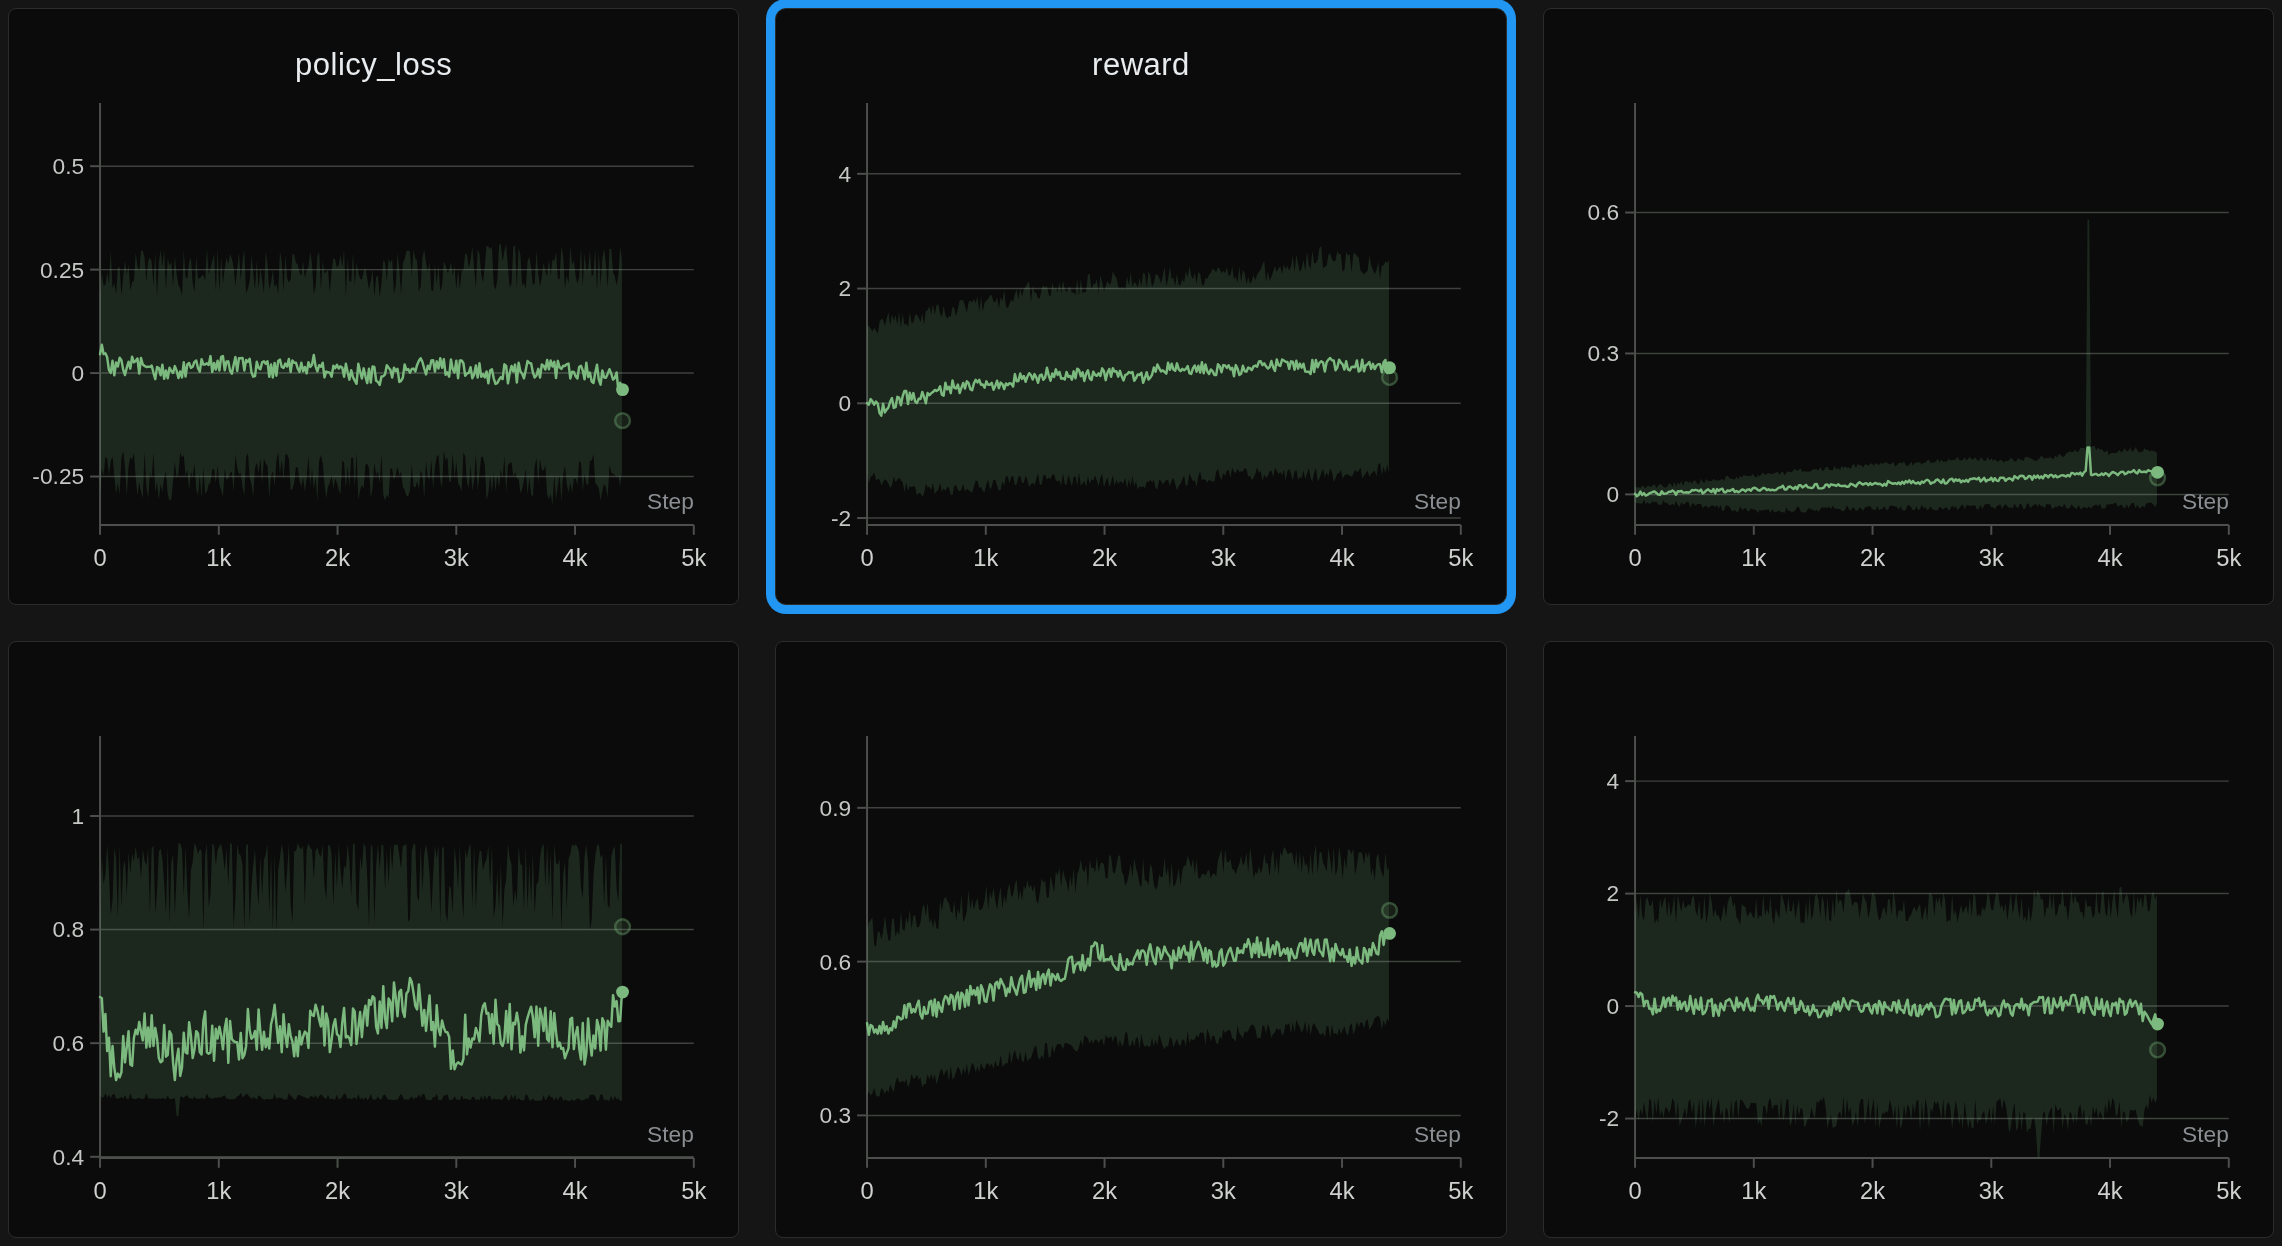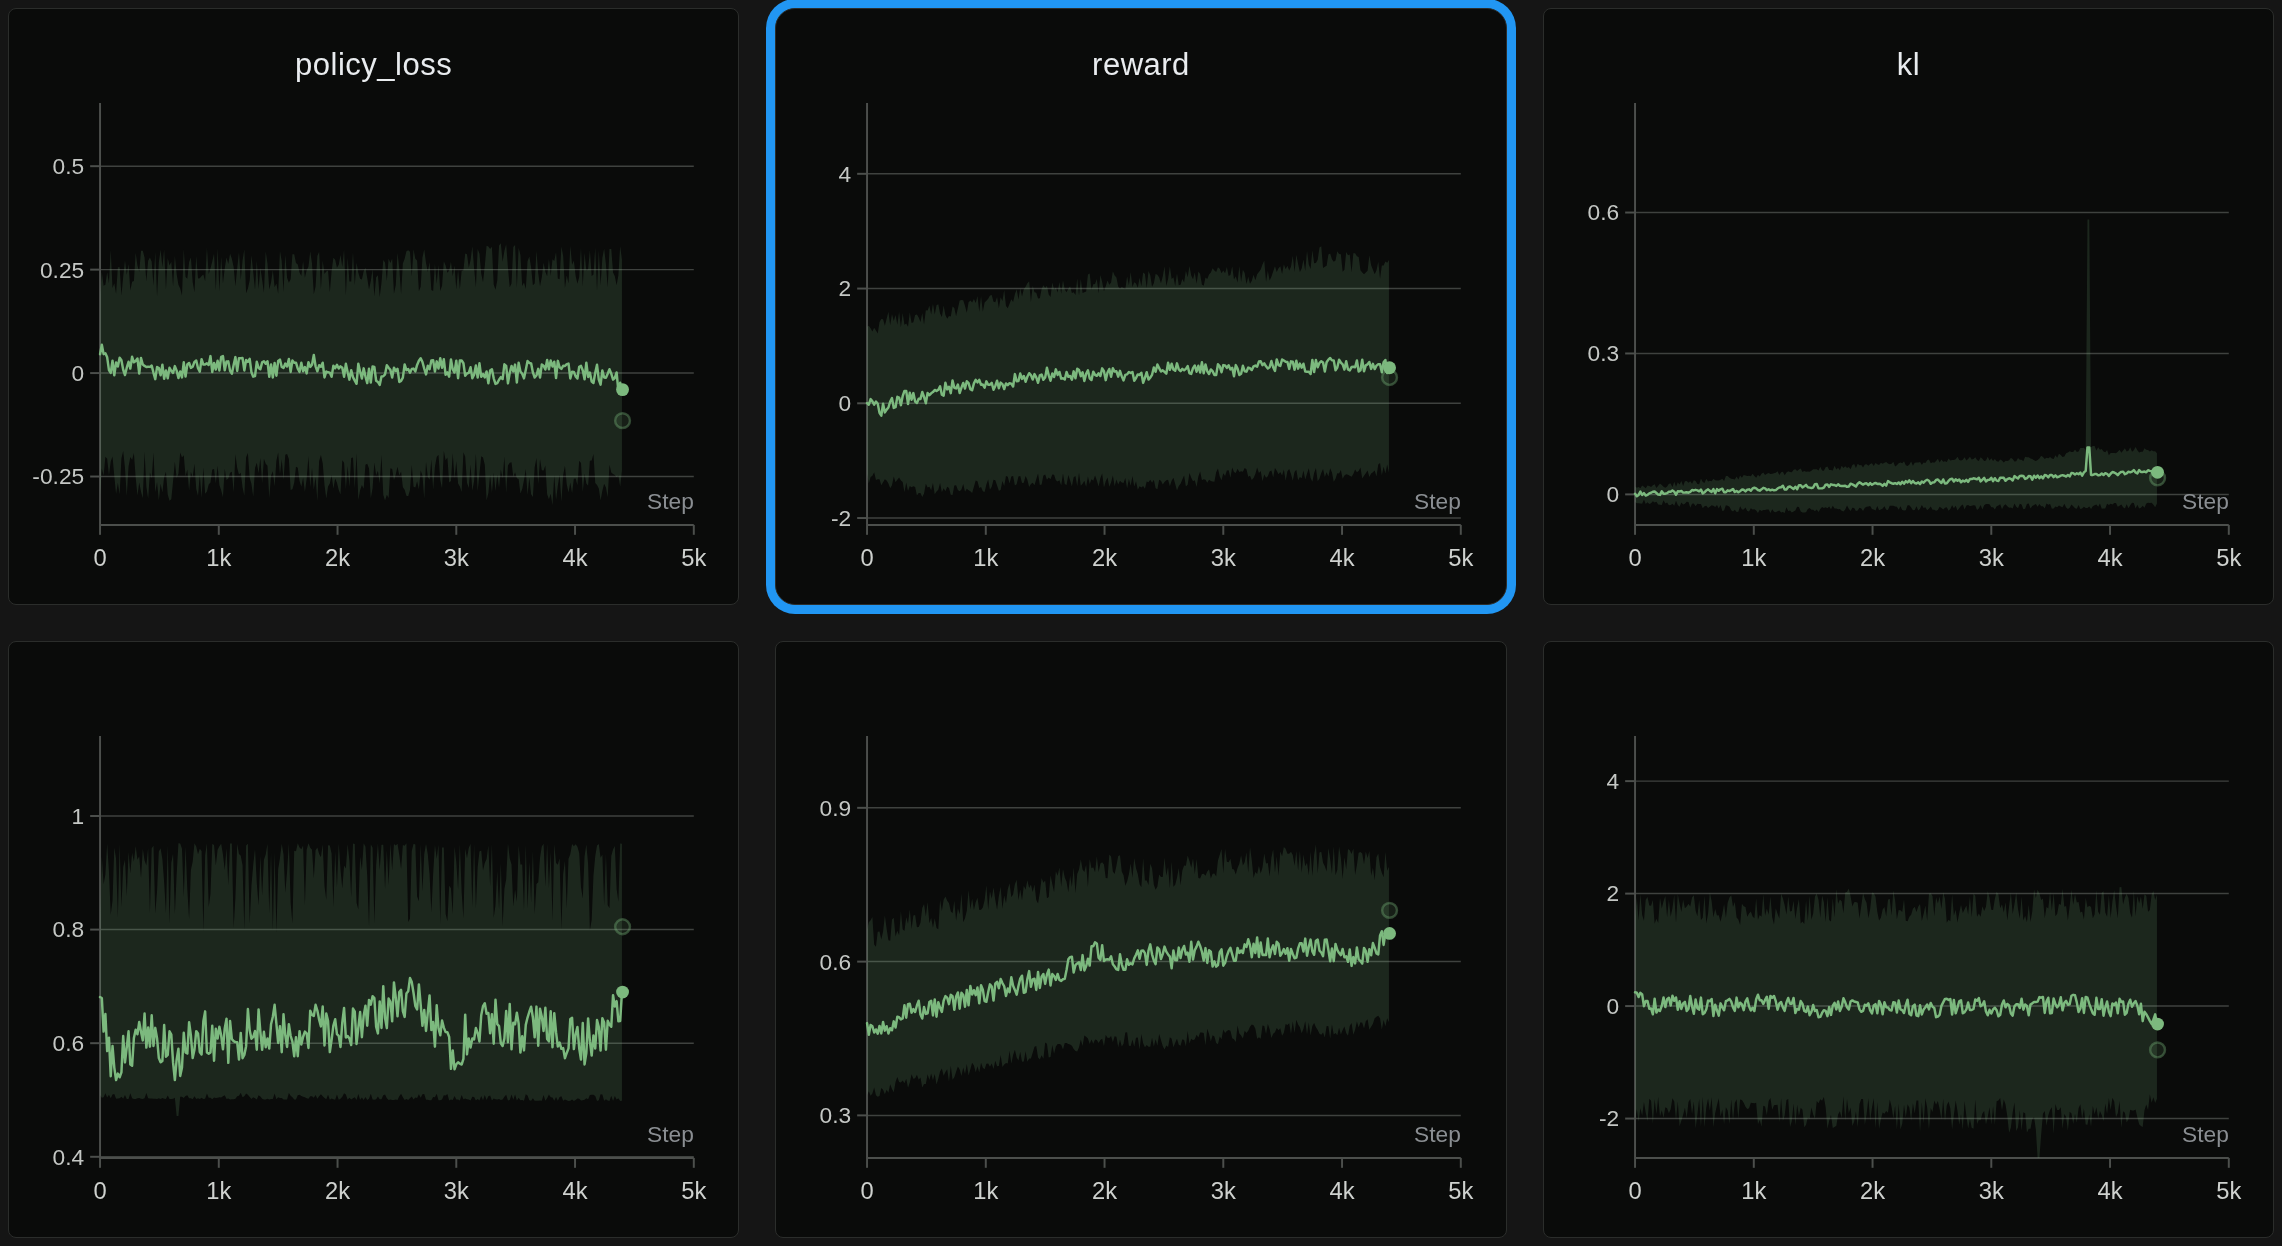--- a/index.html
+++ b/index.html
@@ -3,21 +3,21 @@
 <meta charset="utf-8">
 <style>
   html,body{margin:0;padding:0;background:var(--page-bg,#151515);}
   body{width:2282px;height:1246px;font-family:"Liberation Sans",sans-serif;overflow:hidden;}
   .grid{box-sizing:border-box;width:2282px;height:1246px;padding:8px;display:grid;
         grid-template-columns:repeat(3,1fr);grid-template-rows:repeat(2,1fr);
         column-gap:28px;row-gap:26px;gap:36px;}
   .panel{position:relative;background:var(--panel-bg,#0a0b0a);
          border:1px solid var(--panel-border,#2b2d2b);border-radius:8px;
          box-sizing:border-box;overflow:visible;}
-  .panel--active{box-shadow:0 0 0 9px var(--hl,#2196f3);border-radius:20px;}
+  .panel--active{box-shadow:0 0 0 9px var(--hl,#2196f3);border-radius:11px;}
   .chart-title{position:absolute;top:38px;left:0;width:100%;text-align:center;
                color:var(--title-col,#e9ecef);font-size:31px;line-height:36px;
                letter-spacing:0.5px;pointer-events:none;}
   .chart-svg{position:absolute;inset:0;width:100%;height:100%;}
   svg text{font-family:"Liberation Sans",sans-serif;}
 </style>
 </head>
 <body>
 
 <div class="grid">
@@ -90,21 +90,20 @@
         <text x="692" y="564" text-anchor="middle" fill="#ced1ce" font-size="24">5k</text>
         <text x="692" y="506" text-anchor="end" fill="#8a8e92" font-size="23">Step</text>
         <path d="M92.0,321.5L93.8,320.5L95.6,323.1L97.4,326.3L99.2,322.5L101.0,325.2L102.8,328.4L104.6,316.7L106.4,313.7L108.2,313.8L110.0,320.6L111.8,313.4L113.6,306.4L115.4,320.0L117.2,308.7L119.0,315.7L120.8,309.6L122.6,319.4L124.4,306.3L126.2,322.2L128.0,307.6L129.8,319.4L131.6,318.2L133.4,321.6L135.2,306.9L137.0,317.8L138.8,316.9L140.6,309.6L142.4,309.2L144.2,312.1L146.0,316.7L147.8,307.7L149.6,319.3L151.4,304.7L153.2,305.1L155.0,300.2L156.8,309.0L158.6,298.1L160.4,309.2L162.2,299.8L164.0,298.8L165.8,308.0L167.6,311.5L169.4,300.1L171.2,309.6L173.0,313.5L174.8,310.6L176.6,311.0L178.4,300.9L180.2,302.6L182.0,310.9L183.8,303.0L185.6,295.0L187.4,294.3L189.2,294.6L191.0,300.4L192.8,307.2L194.6,296.8L196.4,295.0L198.2,297.0L200.0,293.5L201.8,297.5L203.6,290.5L205.4,306.3L207.2,290.3L209.0,306.2L210.8,297.0L212.6,295.3L214.4,293.2L216.2,289.8L218.0,289.3L219.8,296.1L221.6,296.8L223.4,291.5L225.2,302.7L227.0,291.6L228.8,295.4L230.6,284.2L232.4,300.4L234.2,302.7L236.0,298.2L237.8,293.7L239.6,296.5L241.4,288.6L243.2,283.6L245.0,293.9L246.8,282.4L248.6,290.9L250.4,283.5L252.2,280.9L254.0,277.5L255.8,275.4L257.6,296.5L259.4,280.0L261.2,286.5L263.0,287.1L264.8,292.8L266.6,292.7L268.4,283.2L270.2,279.4L272.0,282.2L273.8,280.0L275.6,288.8L277.4,291.3L279.2,276.6L281.0,283.9L282.8,281.7L284.6,286.8L286.4,276.2L288.2,288.1L290.0,274.4L291.8,283.8L293.6,286.6L295.4,283.1L297.2,280.4L299.0,287.3L300.8,286.6L302.6,289.3L304.4,272.5L306.2,289.8L308.0,273.3L309.8,287.4L311.6,286.7L313.4,285.9L315.2,268.7L317.0,267.5L318.8,284.0L320.6,278.4L322.4,278.3L324.2,273.2L326.0,287.6L327.8,269.1L329.6,276.2L331.4,285.6L333.2,280.4L335.0,274.8L336.8,279.1L338.6,276.7L340.4,265.4L342.2,269.6L344.0,271.6L345.8,280.8L347.6,283.1L349.4,281.2L351.2,282.4L353.0,283.2L354.8,270.4L356.6,279.6L358.4,266.2L360.2,281.3L362.0,276.5L363.8,277.8L365.6,282.1L367.4,271.8L369.2,280.6L371.0,266.7L372.8,268.0L374.6,282.2L376.4,265.0L378.2,269.3L380.0,281.1L381.8,277.4L383.6,268.1L385.4,268.9L387.2,271.6L389.0,277.5L390.8,270.6L392.6,260.3L394.4,280.3L396.2,273.2L398.0,260.2L399.8,273.2L401.6,271.5L403.4,280.3L405.2,267.4L407.0,279.4L408.8,279.0L410.6,273.3L412.4,276.8L414.2,264.8L416.0,271.3L417.8,260.0L419.6,269.6L421.4,273.5L423.2,266.6L425.0,278.1L426.8,265.5L428.6,268.0L430.4,278.8L432.2,280.1L434.0,271.7L435.8,273.1L437.6,268.5L439.4,266.7L441.2,262.2L443.0,264.5L444.8,266.2L446.6,261.4L448.4,262.8L450.2,267.3L452.0,264.5L453.8,267.3L455.6,261.1L457.4,270.1L459.2,269.1L461.0,260.4L462.8,273.6L464.6,270.5L466.4,276.8L468.2,260.1L470.0,276.2L471.8,263.7L473.6,267.0L475.4,278.3L477.2,270.8L479.0,278.1L480.8,275.0L482.6,268.9L484.4,274.4L486.2,268.4L488.0,266.1L489.8,263.6L491.6,258.6L493.4,254.4L495.2,275.9L497.0,264.8L498.8,274.8L500.6,271.0L502.4,265.5L504.2,260.4L506.0,266.1L507.8,262.3L509.6,260.3L511.4,268.0L513.2,258.3L515.0,263.4L516.8,259.7L518.6,264.7L520.4,260.7L522.2,249.6L524.0,266.2L525.8,248.7L527.6,257.9L529.4,266.2L531.2,262.6L533.0,253.4L534.8,265.1L536.6,244.5L538.4,258.6L540.2,263.1L542.0,244.2L543.8,257.3L545.6,257.0L547.4,253.7L549.2,241.2L551.0,240.0L552.8,262.1L554.6,260.7L556.4,259.7L558.2,248.4L560.0,247.3L561.8,253.3L563.6,255.8L565.4,254.5L567.2,245.0L569.0,247.9L570.8,248.1L572.6,265.8L574.4,263.8L576.2,245.9L578.0,249.2L579.8,248.5L581.6,266.7L583.4,247.2L585.2,247.1L587.0,250.1L588.8,250.9L590.6,264.3L592.4,266.5L594.2,268.3L596.0,266.6L597.8,264.8L599.6,249.2L601.4,259.2L603.2,263.7L605.0,268.3L606.8,264.4L608.6,255.7L610.4,272.8L612.2,259.4L614.0,259.6L615.8,255.5L617.6,256.8L619.4,254.0L619.4,469.2L617.6,460.8L615.8,470.0L614.0,463.2L612.2,471.8L610.4,459.3L608.6,460.8L606.8,472.9L605.0,467.0L603.2,468.6L601.4,470.0L599.6,473.6L597.8,466.9L596.0,469.8L594.2,472.3L592.4,475.1L590.6,463.9L588.8,467.5L587.0,468.6L585.2,466.0L583.4,470.5L581.6,473.3L579.8,472.3L578.0,471.3L576.2,470.8L574.4,471.9L572.6,475.2L570.8,466.5L569.0,470.0L567.2,469.8L565.4,475.3L563.6,478.3L561.8,469.0L560.0,464.6L558.2,473.0L556.4,468.7L554.6,473.5L552.8,465.5L551.0,469.5L549.2,475.1L547.4,477.8L545.6,464.5L543.8,469.4L542.0,478.2L540.2,474.4L538.4,464.7L536.6,470.2L534.8,476.0L533.0,467.0L531.2,474.7L529.4,473.5L527.6,476.9L525.8,466.1L524.0,468.5L522.2,477.2L520.4,470.4L518.6,465.4L516.8,467.7L515.0,477.4L513.2,466.0L511.4,472.0L509.6,468.5L507.8,470.8L506.0,467.2L504.2,464.3L502.4,474.0L500.6,466.9L498.8,467.9L497.0,472.7L495.2,474.3L493.4,470.9L491.6,477.7L489.8,467.5L488.0,469.5L486.2,464.0L484.4,470.5L482.6,474.5L480.8,476.5L479.0,472.3L477.2,473.3L475.4,465.6L473.6,464.3L471.8,468.2L470.0,467.7L468.2,468.4L466.4,465.1L464.6,469.5L462.8,468.4L461.0,463.9L459.2,474.3L457.4,466.6L455.6,467.0L453.8,472.5L452.0,469.8L450.2,476.9L448.4,473.1L446.6,464.8L444.8,468.8L443.0,478.3L441.2,478.1L439.4,477.6L437.6,476.2L435.8,479.4L434.0,476.4L432.2,475.7L430.4,476.7L428.6,467.9L426.8,473.0L425.0,483.6L423.2,476.9L421.4,477.9L419.6,474.3L417.8,469.4L416.0,481.3L414.2,483.1L412.4,472.0L410.6,476.0L408.8,480.3L407.0,482.6L405.2,487.1L403.4,480.5L401.6,474.3L399.8,477.2L398.0,482.9L396.2,476.3L394.4,476.9L392.6,478.6L390.8,481.2L389.0,477.4L387.2,476.4L385.4,486.0L383.6,485.0L381.8,476.2L380.0,479.3L378.2,476.4L376.4,478.7L374.6,478.1L372.8,485.5L371.0,482.6L369.2,484.1L367.4,482.8L365.6,486.3L363.8,477.9L362.0,483.0L360.2,472.5L358.4,482.3L356.6,475.6L354.8,485.2L353.0,474.6L351.2,479.6L349.4,479.1L347.6,477.3L345.8,481.0L344.0,476.1L342.2,482.8L340.4,472.1L338.6,479.1L336.8,483.3L335.0,474.1L333.2,477.7L331.4,484.2L329.6,470.0L327.8,474.4L326.0,483.1L324.2,477.1L322.4,472.1L320.6,477.3L318.8,475.7L317.0,480.5L315.2,473.1L313.4,483.6L311.6,477.4L309.8,480.3L308.0,482.4L306.2,469.1L304.4,482.8L302.6,472.6L300.8,473.7L299.0,483.2L297.2,477.0L295.4,471.5L293.6,481.7L291.8,480.7L290.0,470.0L288.2,482.1L286.4,476.9L284.6,478.0L282.8,476.8L281.0,471.2L279.2,471.0L277.4,475.8L275.6,473.9L273.8,476.2L272.0,471.0L270.2,472.0L268.4,481.0L266.6,481.7L264.8,469.9L263.0,475.9L261.2,481.8L259.4,479.4L257.6,480.5L255.8,483.7L254.0,476.4L252.2,472.4L250.4,479.2L248.6,479.6L246.8,472.5L245.0,472.9L243.2,480.9L241.4,482.1L239.6,472.6L237.8,473.0L236.0,480.0L234.2,473.3L232.4,472.6L230.6,482.6L228.8,477.5L227.0,486.7L225.2,487.3L223.4,482.1L221.6,476.9L219.8,476.3L218.0,483.3L216.2,486.5L214.4,476.1L212.6,481.1L210.8,488.7L209.0,487.8L207.2,483.7L205.4,484.7L203.6,477.8L201.8,477.0L200.0,483.3L198.2,489.7L196.4,487.9L194.6,487.0L192.8,485.3L191.0,488.5L189.2,480.7L187.4,486.1L185.6,487.9L183.8,486.6L182.0,481.8L180.2,482.1L178.4,491.7L176.6,491.5L174.8,484.6L173.0,483.3L171.2,487.8L169.4,484.8L167.6,488.9L165.8,479.6L164.0,486.3L162.2,488.3L160.4,491.0L158.6,479.7L156.8,487.0L155.0,483.3L153.2,484.1L151.4,480.3L149.6,490.3L147.8,493.8L146.0,489.6L144.2,489.8L142.4,492.1L140.6,483.6L138.8,482.8L137.0,483.8L135.2,482.5L133.4,487.6L131.6,479.0L129.8,488.9L128.0,478.6L126.2,477.1L124.4,473.9L122.6,476.3L120.8,478.7L119.0,473.0L117.2,481.8L115.4,484.9L113.6,480.0L111.8,477.0L110.0,475.9L108.2,478.8L106.4,481.8L104.6,475.9L102.8,475.9L101.0,476.5L99.2,468.8L97.4,472.2L95.6,473.4L93.8,480.1L92.0,470.0Z" fill="rgba(127,187,131,0.16)" stroke="none"></path>
         <polyline points="92.0,398.7 93.8,400.4 95.6,394.7 97.4,397.0 99.2,400.3 101.0,397.1 102.8,399.4 104.6,408.6 106.4,411.5 108.2,399.3 110.0,408.2 111.8,405.3 113.6,403.2 115.4,397.1 117.2,393.7 119.0,403.6 120.8,402.9 122.6,392.4 124.4,393.1 126.2,400.8 128.0,391.7 129.8,386.5 131.6,386.4 133.4,399.7 135.2,388.3 137.0,395.3 138.8,388.6 140.6,397.2 142.4,398.7 144.2,394.3 146.0,394.5 147.8,387.5 149.6,392.6 151.4,398.9 153.2,388.6 155.0,390.7 156.8,388.8 158.6,387.6 160.4,385.4 162.2,386.5 164.0,385.2 165.8,381.7 167.6,390.2 169.4,391.2 171.2,378.1 173.0,384.9 174.8,382.2 176.6,388.7 178.4,375.9 180.2,383.2 182.0,383.9 183.8,380.0 185.6,388.6 187.4,383.1 189.2,378.3 191.0,384.0 192.8,376.6 194.6,378.6 196.4,384.6 198.2,385.8 200.0,378.8 201.8,375.2 203.6,377.8 205.4,375.2 207.2,380.2 209.0,380.0 210.8,383.2 212.6,376.7 214.4,380.2 216.2,380.1 218.0,378.3 219.8,385.2 221.6,381.4 223.4,376.1 225.2,383.7 227.0,378.0 228.8,379.5 230.6,384.5 232.4,378.9 234.2,380.5 236.0,378.6 237.8,379.0 239.6,382.0 241.4,369.4 243.2,376.6 245.0,376.3 246.8,368.8 248.6,374.3 250.4,371.3 252.2,377.1 254.0,372.1 255.8,368.5 257.6,370.4 259.4,374.9 261.2,369.4 263.0,372.7 264.8,378.2 266.6,370.7 268.4,369.8 270.2,375.1 272.0,372.9 273.8,363.0 275.6,370.7 277.4,376.1 279.2,368.8 281.0,372.4 282.8,364.6 284.6,370.3 286.4,367.2 288.2,374.0 290.0,373.6 291.8,374.8 293.6,367.2 295.4,372.1 297.2,371.3 299.0,375.0 300.8,366.6 302.6,373.6 304.4,363.9 306.2,365.3 308.0,371.5 309.8,367.6 311.6,376.4 313.4,369.1 315.2,365.6 317.0,373.7 318.8,375.4 320.6,366.9 322.4,370.2 324.2,371.1 326.0,368.6 327.8,371.3 329.6,363.6 331.4,366.5 333.2,375.5 335.0,367.8 336.8,364.2 338.6,372.1 340.4,363.5 342.2,366.8 344.0,366.6 345.8,372.0 347.6,366.1 349.4,371.7 351.2,375.8 353.0,370.2 354.8,369.7 356.6,367.2 358.4,368.3 360.2,367.2 362.0,376.1 363.8,373.3 365.6,369.7 367.4,370.3 369.2,368.0 371.0,378.3 372.8,373.1 374.6,367.5 376.4,374.9 378.2,373.0 380.0,370.1 381.8,362.7 383.6,367.1 385.4,359.7 387.2,363.3 389.0,366.8 390.8,365.6 392.6,367.2 394.4,369.0 396.2,357.9 398.0,365.1 399.8,358.9 401.6,364.8 403.4,366.0 405.2,358.5 407.0,364.7 408.8,366.4 410.6,364.1 412.4,365.5 414.2,364.1 416.0,361.3 417.8,368.6 419.6,369.2 421.4,363.4 423.2,360.7 425.0,367.0 426.8,361.0 428.6,367.8 430.4,357.4 432.2,368.5 434.0,359.6 435.8,366.5 437.6,369.3 439.4,364.7 441.2,366.5 443.0,370.2 444.8,370.3 446.6,359.4 448.4,361.5 450.2,367.5 452.0,360.3 453.8,360.6 455.6,363.1 457.4,360.5 459.2,364.7 461.0,363.0 462.8,371.5 464.6,360.3 466.4,363.8 468.2,370.3 470.0,369.1 471.8,361.0 473.6,366.5 475.4,366.9 477.2,362.8 479.0,363.5 480.8,365.3 482.6,361.6 484.4,360.8 486.2,361.8 488.0,356.7 489.8,356.4 491.6,360.4 493.4,358.6 495.2,361.5 497.0,363.7 498.8,362.5 500.6,356.2 502.4,362.5 504.2,366.2 506.0,354.5 507.8,360.3 509.6,361.2 511.4,354.6 513.2,355.7 515.0,357.0 516.8,357.2 518.6,364.1 520.4,356.5 522.2,356.8 524.0,364.9 525.8,355.8 527.6,363.9 529.4,358.8 531.2,362.9 533.0,358.9 534.8,366.8 536.6,367.0 538.4,366.9 540.2,369.3 542.0,355.1 543.8,367.4 545.6,355.1 547.4,362.5 549.2,358.0 551.0,356.4 552.8,357.6 554.6,366.7 556.4,357.4 558.2,354.7 560.0,353.1 561.8,355.5 563.6,355.5 565.4,365.5 567.2,362.8 569.0,354.9 570.8,357.7 572.6,359.5 574.4,364.8 576.2,356.3 578.0,364.7 579.8,365.6 581.6,362.3 583.4,362.0 585.2,362.5 587.0,355.7 588.8,366.8 590.6,365.5 592.4,354.8 594.2,366.6 596.0,360.5 597.8,359.5 599.6,357.1 601.4,364.1 603.2,359.0 605.0,364.3 606.8,360.8 608.6,359.4 610.4,359.5 612.2,367.5 614.0,357.5 615.8,355.1 617.6,368.3 619.4,363.0" fill="none" stroke="#7cb97e" stroke-width="2.5" stroke-linejoin="round" stroke-linecap="round"></polyline>
         <circle cx="620" cy="372.82183908045977" r="7.5" fill="#7cb97e" fill-opacity="0.12" stroke="#7cb97e" stroke-opacity="0.35" stroke-width="2.5"></circle>
         <circle cx="620" cy="362.9540229885057" r="6.5" fill="#7cb97e"></circle>
       </svg>
   </div>
 
   <div class="panel">
-    <div class="chart-title">kl</div>
     <svg class="chart-svg" viewBox="0 0 737 602" preserveAspectRatio="none">
         <line x1="92" y1="205.9294117647059" x2="692" y2="205.9294117647059" stroke="#3f423f" stroke-width="1.5"></line>
         <line x1="82" y1="205.9294117647059" x2="92" y2="205.9294117647059" stroke="#4c4f4c" stroke-width="2"></line>
         <text x="76" y="213.9294117647059" text-anchor="end" fill="#c4c7c4" font-size="23">0.6</text>
         <line x1="92" y1="348.51764705882357" x2="692" y2="348.51764705882357" stroke="#3f423f" stroke-width="1.5"></line>
         <line x1="82" y1="348.51764705882357" x2="92" y2="348.51764705882357" stroke="#4c4f4c" stroke-width="2"></line>
         <text x="76" y="356.51764705882357" text-anchor="end" fill="#c4c7c4" font-size="23">0.3</text>
         <line x1="92" y1="491.1058823529412" x2="692" y2="491.1058823529412" stroke="#3f423f" stroke-width="1.5"></line>
         <line x1="82" y1="491.1058823529412" x2="92" y2="491.1058823529412" stroke="#4c4f4c" stroke-width="2"></line>
         <text x="76" y="499.1058823529412" text-anchor="end" fill="#c4c7c4" font-size="23">0</text>

